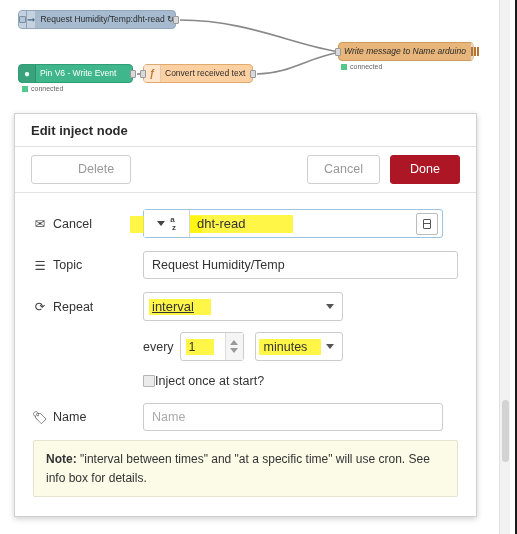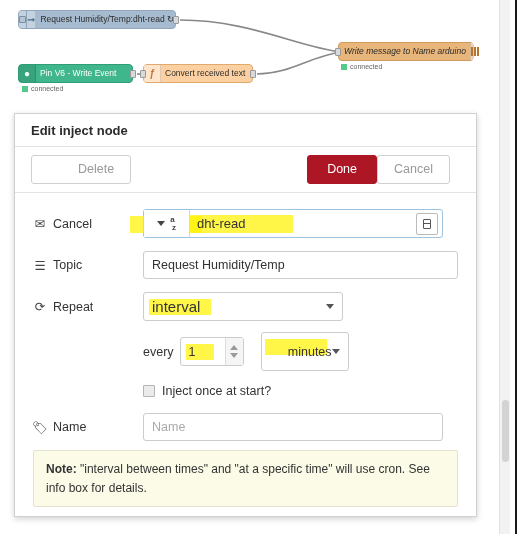--- a/index.html
+++ b/index.html
@@ -238,49 +238,50 @@
   
   .hl { position: absolute; background: #fff200; opacity: .72; pointer-events:none; z-index:1; }
 
   #topic-input { width: 324px; }
 
   #repeat-select {
     width: 200px; height: 29px;
     border: 1px solid #ccc; border-radius: 3px;
     display: flex; align-items: center; justify-content: space-between;
     padding: 0 8px; background: #fff; cursor: pointer;
-    font-size: 15px; color: #333;
+    font-size: 13px; color: #333;
     position: relative;
+    text-decoration: underline;
   }
   .sel-caret { width:0;height:0;border-left:4px solid transparent;border-right:4px solid transparent;border-top:5px solid #555; }
 
   #interval-row { display:flex; align-items:center; margin-left: 110px; margin-bottom: 13px; }
   #every-label { font-size: 12.5px; color:#333; margin-right: 6px; position:relative; }
   #count-wrap {
     width: 64px; height: 29px; border: 1px solid #ccc; border-radius: 3px;
     display:flex; align-items:center; background:#fff; position:relative;
   }
   #count-value { flex:1; padding-left:8px; font-size:12.5px; color:#333; position:relative; z-index:2; }
   #count-spin {
     width: 18px; height: 27px; border-left: 1px solid #ddd;
     display:flex; flex-direction:column; align-items:center; justify-content:center; gap:3px;
     background:#f5f5f5; cursor:pointer;
   }
   .spin-up { width:0;height:0;border-left:4px solid transparent;border-right:4px solid transparent;border-bottom:5px solid #9a9a9a; }
   .spin-dn { width:0;height:0;border-left:4px solid transparent;border-right:4px solid transparent;border-top:5px solid #9a9a9a; }
 
   #units-select {
-    width: 88px; height: 39px; margin-left: 17px;
+    width: 88px; height: 29px; margin-left: 11px;
     border: 1px solid #ccc; border-radius: 3px;
-    display:flex; align-items:center; justify-content:flex-end;
+    display:flex; align-items:center; justify-content:space-between;
     padding: 0 8px; background:#fff; cursor:pointer;
     font-size:12.5px; color:#333; position:relative;
   }
 
-  #once-row { display:flex; align-items:center; margin-left: 110px; margin-bottom: 15px; gap: 7px; }
+  #once-row { display:flex; align-items:center; margin-left: 110px; margin-bottom: 15px; }
   #once-checkbox {
     width: 12px; height: 12px; border: 1px solid #b5b5b5;
     background: #ebebeb; border-radius: 1px; cursor:pointer;
   }
   #once-label { font-size: 12.5px; color:#333; }
 
   #name-input { width: 300px; }
 
   #note-box {
     margin-top: 6px;
@@ -359,22 +360,22 @@
   </div>
 </div>
 
 <div id="dialog">
 
   <div id="dlg-header">Edit inject node</div>
 
   <div id="dlg-toolbar">
     <button class="btn" id="btn-delete">Delete</button>
     <div id="toolbar-spacer"></div>
+    <button class="btn" id="btn-cancel">Cancel</button>
     <button class="btn" id="btn-done">Done</button>
-    <button class="btn" id="btn-cancel">Cancel</button>
   </div>
 
   <div id="dlg-body">
 
     <div class="form-row">
       <div class="form-label">
         <span class="ficon">✉</span>
         <span>Cancel</span>
       </div>
       <div id="payload-wrap">

